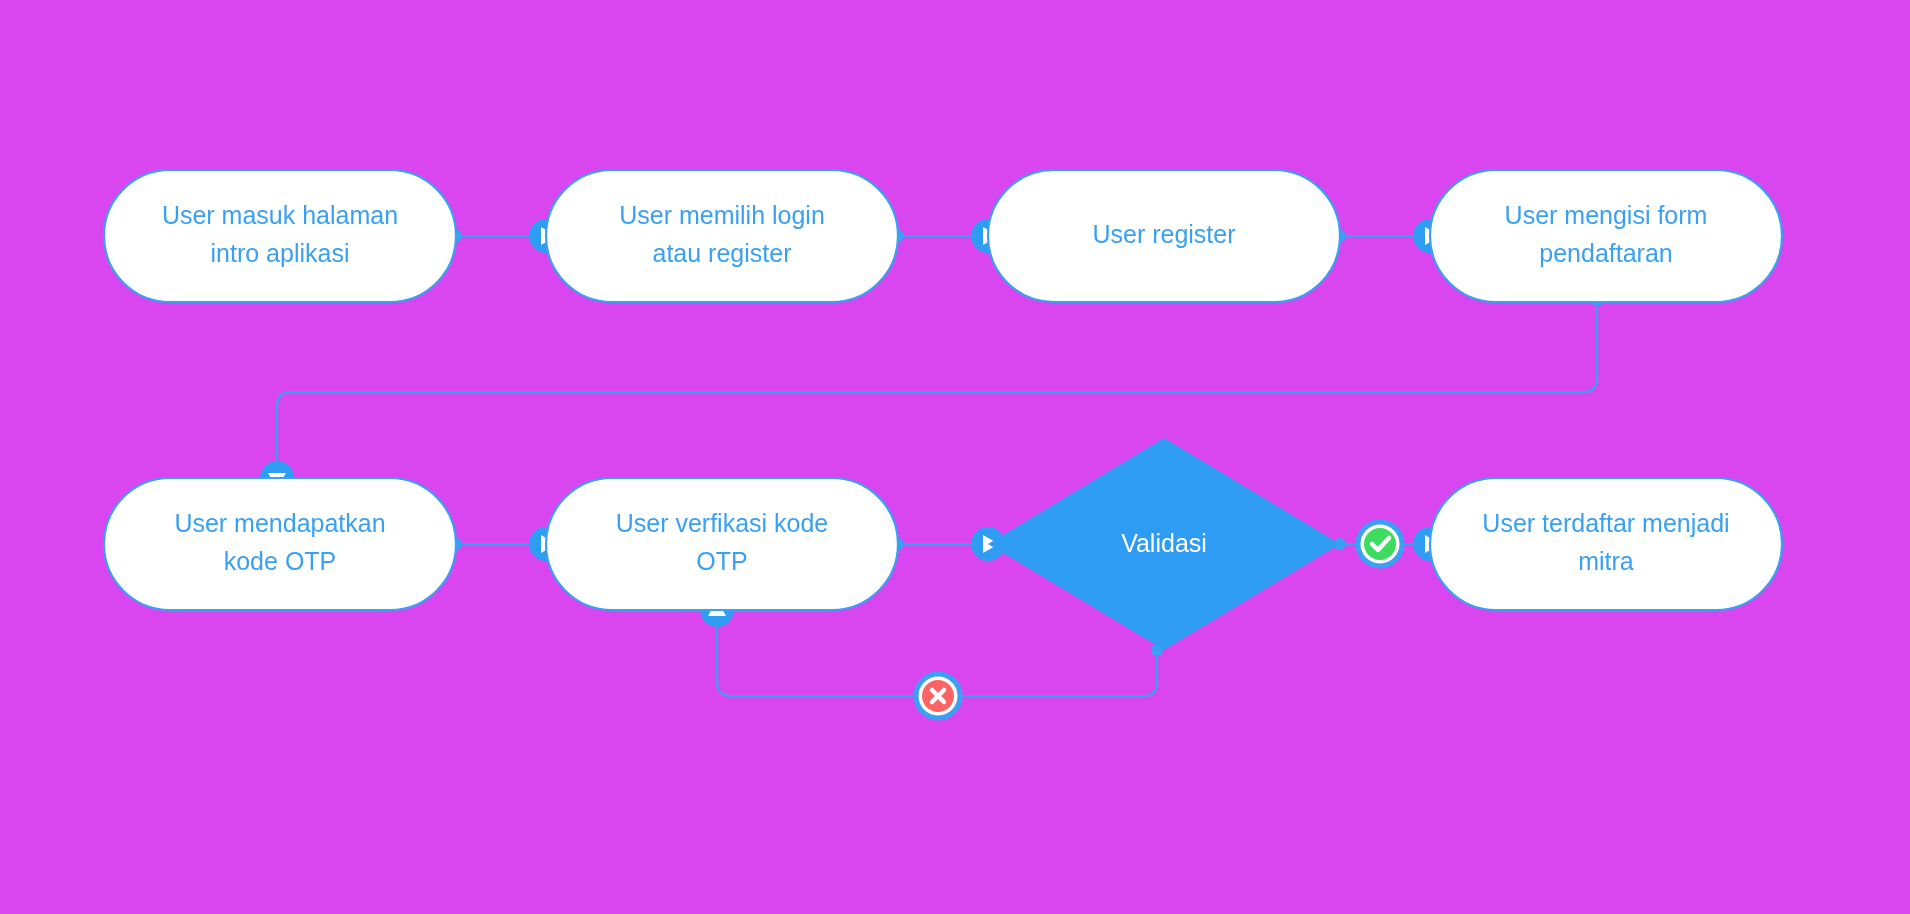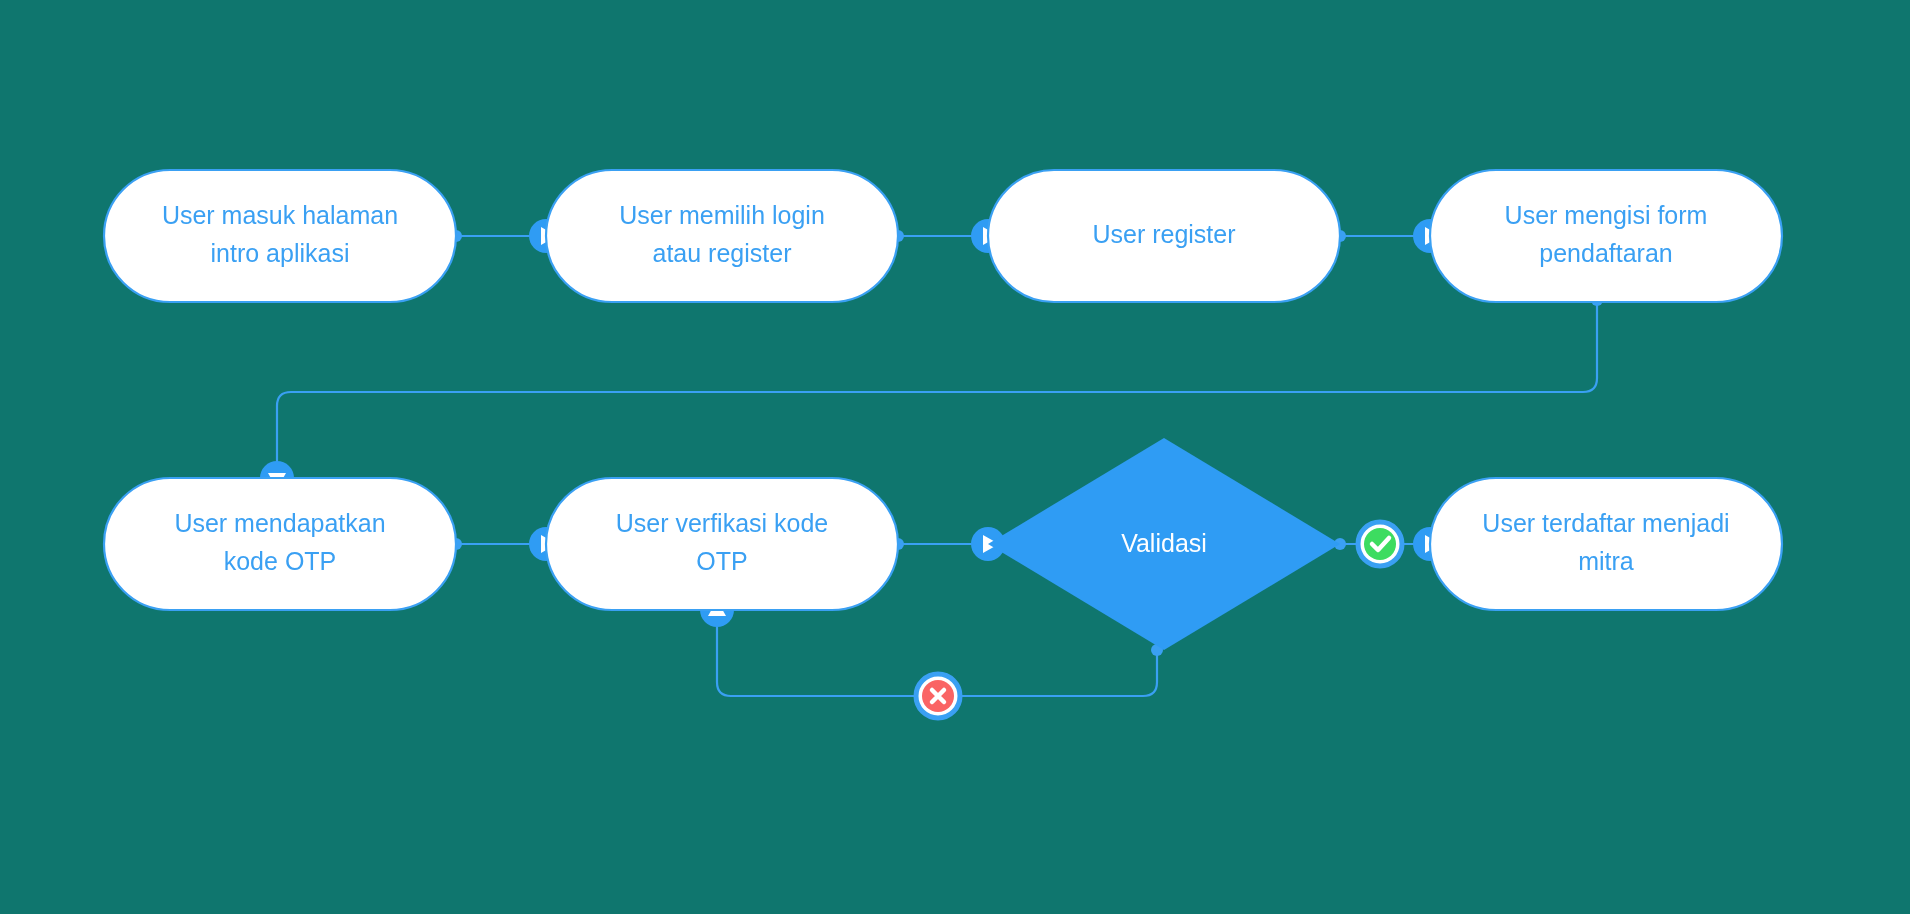--- a/index.html
+++ b/index.html
@@ -10,21 +10,21 @@
     overflow: hidden;
   }
   body {
     background: #eef2f5;
     font-family: "Liberation Sans", sans-serif;
   }
   #canvas {
     position: relative;
     width: 1910px;
     height: 914px;
-    background: #0f766e;
+    background: #d946ef;
   }
   svg.flow {
     position: absolute;
     top: 0;
     left: 0;
     width: 1910px;
     height: 914px;
     display: block;
   }
   .node-rect {

